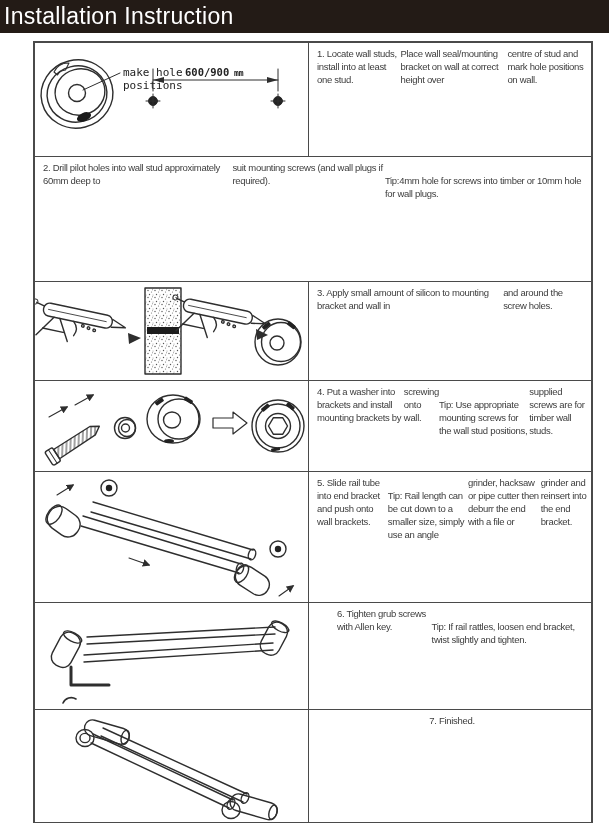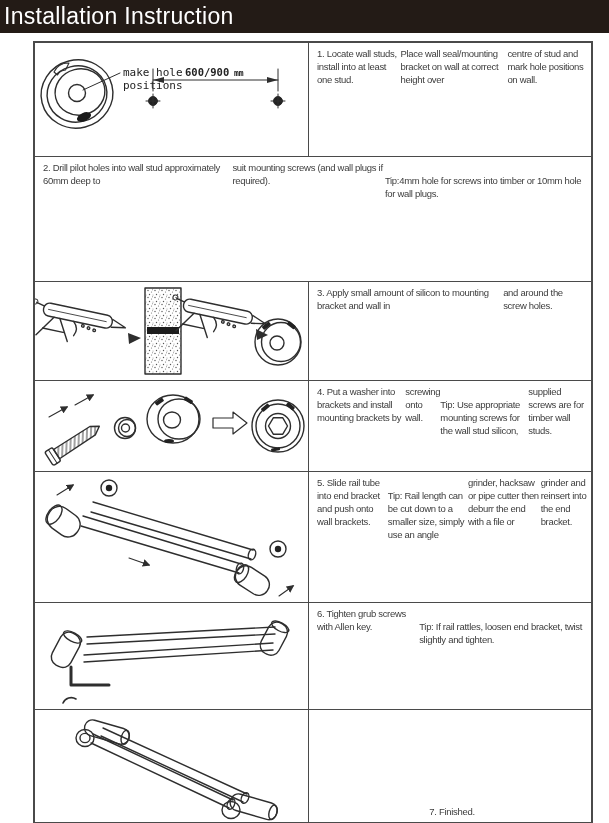--- a/index.html
+++ b/index.html
@@ -10,32 +10,32 @@
     height:33px; background:#231b16; color:#fff;
     font-size:23px; line-height:33px; padding-left:4px;
     letter-spacing:0.3px; font-weight:400;
   }
 
   .doc-table {
     margin:8px 0 0 33px; width:560px;
     border:2px solid #4a4a4a;
   }
   .row { display:flex; border-bottom:1px solid #4a4a4a; }
-  .row:last-child { border-bottom:none;align-items:flex-end; }
+  .row:last-child { border-bottom:none; }
   .cell-ill { width:274px; border-right:1px solid #4a4a4a; position:relative; overflow:hidden; }
   .cell-ill svg { display:block; }
   .cell-text {
     flex:1; padding:4px 4px 4px 8px;
     display:flex; flex-direction:row; justify-content:center;
     font-size:9.5px; letter-spacing:-0.3px; line-height:13px; color:#3c3c3c;
     overflow:hidden;
   }
   .tip { margin-top:13px; }
   .h1 { height:114px; }  .h2 { height:125px; } .h3 { height:99px; }
-  .h4 { height:91px; }  .h5 { height:131px; } .h6 { height:107px; }
+  .h4 { height:91px; }  .h5 { height:131px; } .h6 { height:107px;gap:20px; }
   .h7 { height:112px; }
 
   .cad { font-family:"DejaVu Sans Mono", monospace; font-size:11px; fill:#222; stroke:none; letter-spacing:0; }
   .cad-lg { font-family:"DejaVu Sans Mono", monospace; font-size:13px; fill:#222; stroke:none; }
   .dim { font-family:"DejaVu Sans Mono", monospace; font-size:10.5px; font-weight:bold; fill:#222; stroke:none; }
   .dim-unit { font-family:"DejaVu Sans Mono", monospace; font-size:8px; font-weight:bold; fill:#222; stroke:none; }
 </style>
 </head>
 <body>
 
@@ -188,21 +188,21 @@
             <rect x="226" y="25" width="9" height="4" rx="1" transform="rotate(-40 230 27)" fill="#222" stroke="none"></rect>
             <rect x="251" y="23" width="9" height="4" rx="1" transform="rotate(40 255 25)" fill="#222" stroke="none"></rect>
             <rect x="236" y="67" width="9" height="3" rx="1" transform="rotate(-10 240 68)" fill="#222" stroke="none"></rect>
           </g>
         </g>
       </svg>
     </div>
     <div class="cell-text">
       <div>4. Put a washer  into brackets and install mounting brackets by</div>
       <div>screwing onto wall.</div>
-      <div class="tip">Tip: Use appropriate mounting screws for the wall stud silicon,</div>
+      <div class="tip">Tip: Use appropriate mounting screws for the wall stud positions,</div>
       <div>supplied screws are for timber wall studs.</div>
     </div>
   </div>
 
   <div class="row h5">
     <div class="cell-ill">
       <svg width="274" height="131" viewBox="0 0 274 131">
         <g fill="none" stroke="#2e2e2e" stroke-width="1.4" stroke-linecap="round" stroke-linejoin="round">
           <line x1="22" y1="23" x2="38" y2="13" marker-end="url(#ah)" stroke-width="1.1"></line>
           <g>

